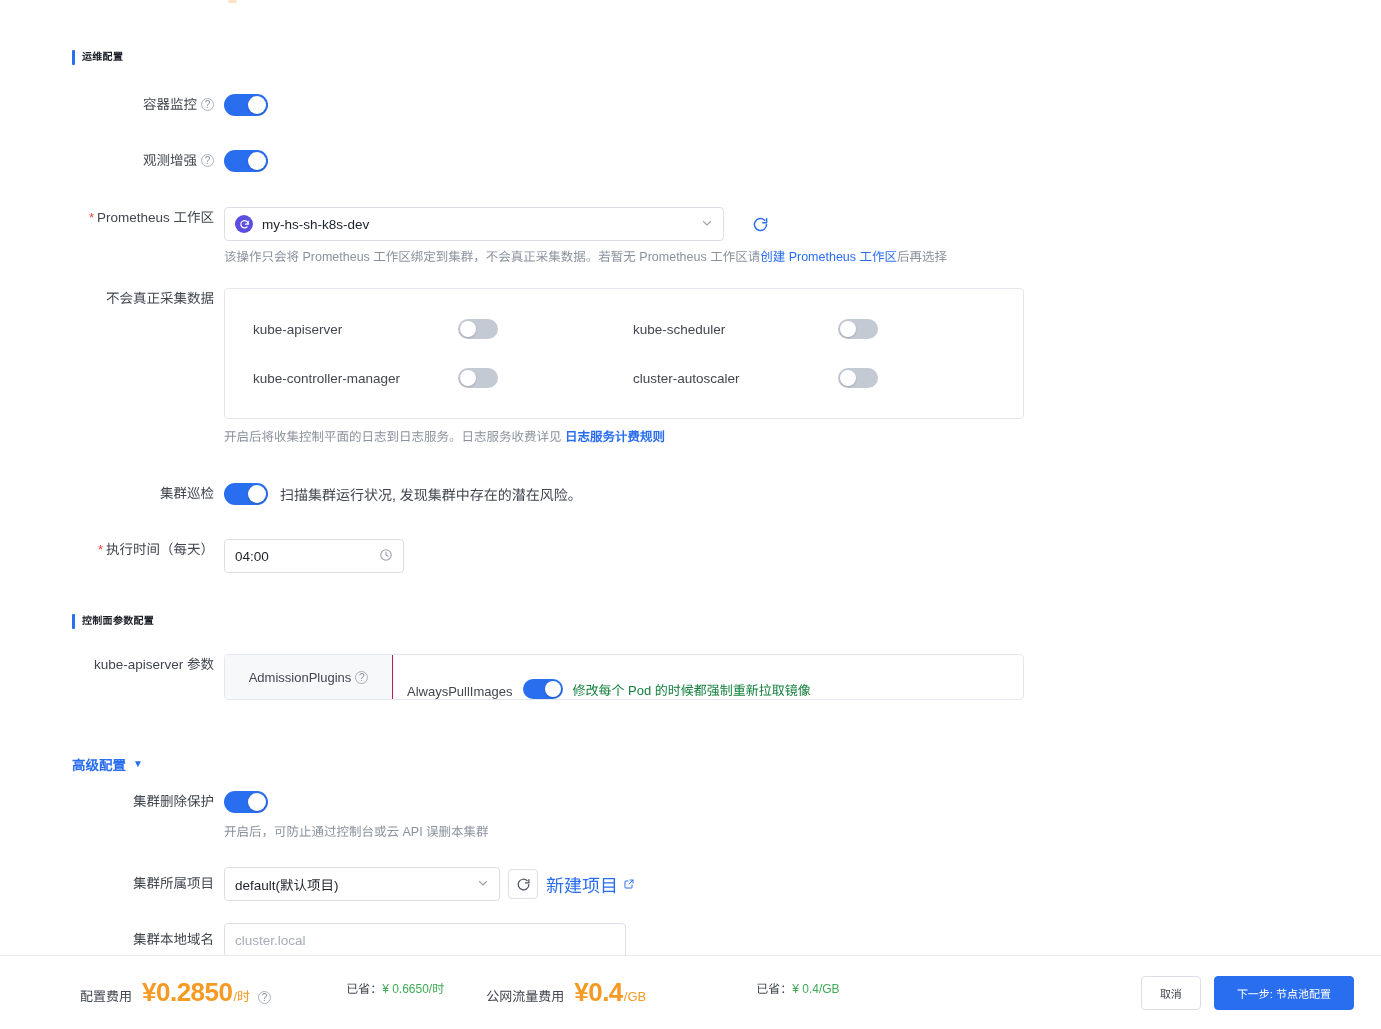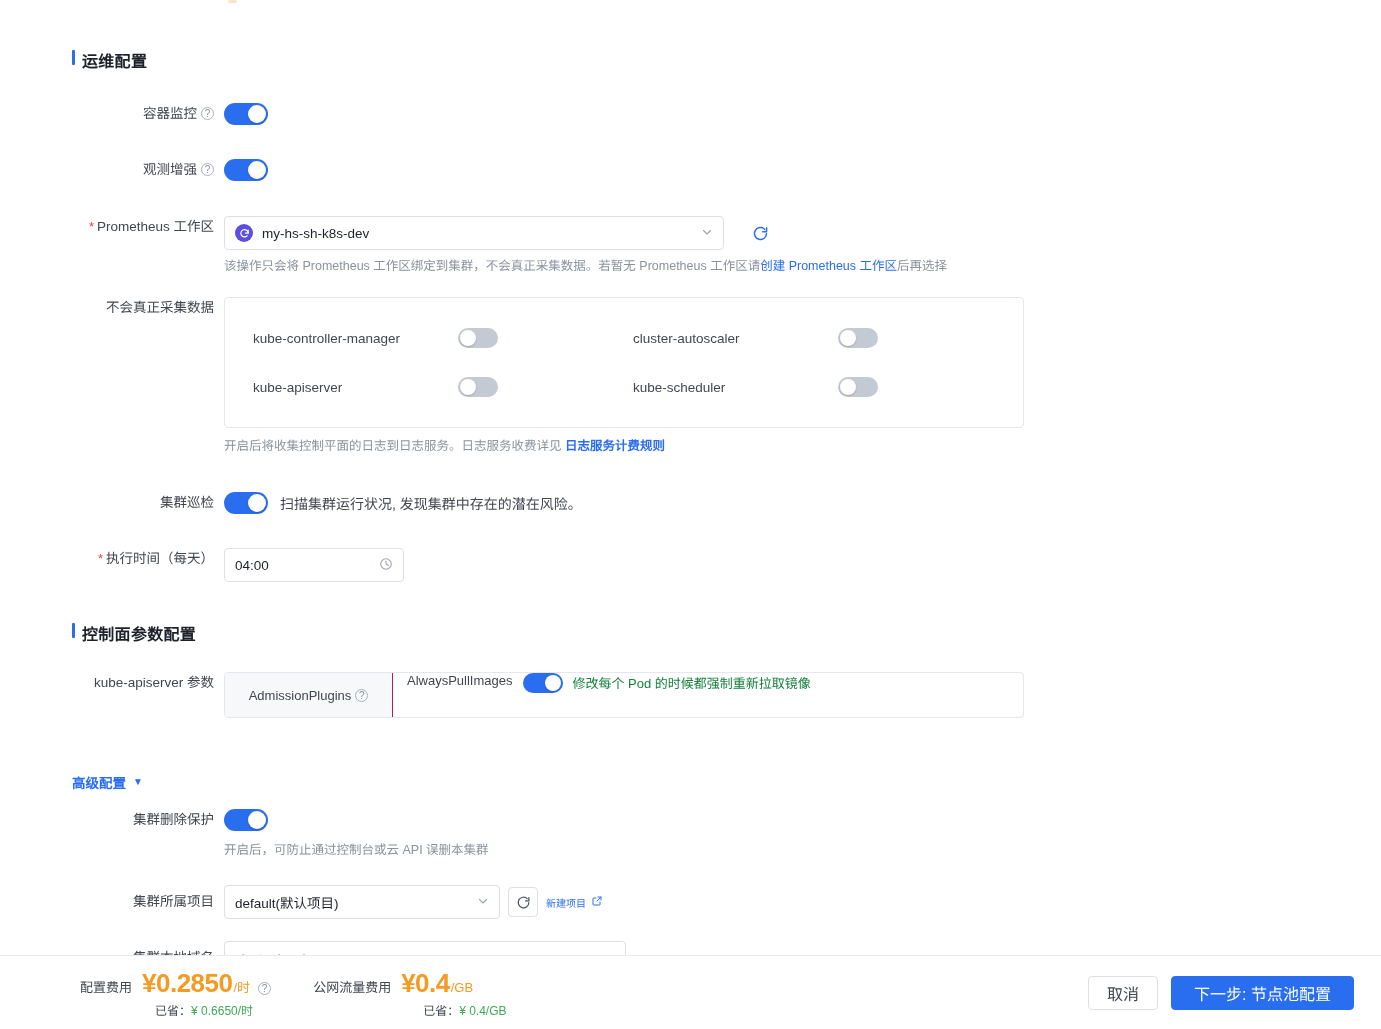--- a/index.html
+++ b/index.html
@@ -40,21 +40,21 @@
     position: absolute;
     top: 3px; left: 0; right: 0; bottom: 74px;
     overflow: hidden;
   }
 
   .section-head {
     display: flex; align-items: center;
     margin: 0 0 0 72px;
     padding-left: 10px;
     position: relative;
-    font-size: 16px; font-weight: bold; color: #1d2129;
+    font-size: 10px; font-weight: bold; color: #1d2129;
     letter-spacing: .3px;
   }
   .section-head::before {
     content: "";
     position: absolute; left: 0; top: 2px;
     width: 3px; height: 15px; background: #2a6ef0; border-radius: 1px;
   }
 
   .row {
     display: flex;
@@ -177,21 +177,21 @@
   .paramkey {
     width: 168px;
     flex: 0 0 168px;
     background: #f7f8fa;
     border-right: 1px solid #be185d;
     display: flex; align-items: center; justify-content: center;
     font-size: 13px; color: #41464f;
   }
   .paramval {
     flex: 1 1 auto;
-    display: flex; align-items: flex-start;
+    display: flex; align-items: flex-end;
     padding: 0 14px;
     gap: 10px;
     font-size: 13px; color: #41464f;
   }
   .paramval .desc { color: #15803d; font-size: 13px; }
 
   
   .adv {
     margin-left: 72px;
     display: inline-flex; align-items: center; gap: 7px;
@@ -223,33 +223,33 @@
   .bottom {
     position: absolute;
     left: 0; right: 0; bottom: 0;
     height: 74px;
     border-top: 1px solid #e8eaee;
     background: #fff;
     display: flex;
     align-items: center;
   }
   .price-group { display: flex; align-items: flex-start; }
-  .price-blk { display: flex; flex-direction: column; }
+  .price-blk { display: flex; flex-direction: row; }
   .price-line { display: flex; align-items: baseline; }
   .price-cap { font-size: 13px; color: #41464f; margin-right: 10px; }
   .price-amt { font-size: 26px; font-weight: bold; color: #f59a23; letter-spacing: -.5px; }
   .price-unit { font-size: 13px; color: #f59a23; margin-left: 1px; }
   .save { font-size: 12px; color: #41464f; margin-top: 2px; }
   .save .g { color: #3faa56; }
 
   .btn {
     height: 34px;
     border-radius: 4px;
     display: inline-flex; align-items: center; justify-content: center;
-    font-size: 16px;
+    font-size: 11px;
     cursor: pointer;
     padding: 0 18px;
   }
   .btn-ghost { background: #fff; border: 1px solid #dcdfe6; color: #41464f; }
   .btn-primary { background: #2a6ef0; border: 1px solid #2a6ef0; color: #ffffff; padding: 0 22px; }
 </style>
 </head>
 <body>
 
 <div class="page">
@@ -322,35 +322,35 @@
 
     
     <div class="row" style="margin-top:22px">
       <div class="row-label">
         <span>不会真正采集数据</span>
       </div>
       <div class="row-ctl">
         <div class="logbox">
           <div class="logrow">
             <div class="logcell" style="width:380px">
+              <span class="nm" style="width:205px">kube-apiserver</span>
+              <span class="sw sm"></span>
+            </div>
+            <div class="logcell">
+              <span class="nm" style="width:205px">kube-scheduler</span>
+              <span class="sw sm"></span>
+            </div>
+          </div>
+          <div class="logrow">
+            <div class="logcell" style="width:380px">
               <span class="nm" style="width:205px">kube-controller-manager</span>
               <span class="sw sm"></span>
             </div>
             <div class="logcell">
               <span class="nm" style="width:205px">cluster-autoscaler</span>
-              <span class="sw sm"></span>
-            </div>
-          </div>
-          <div class="logrow">
-            <div class="logcell" style="width:380px">
-              <span class="nm" style="width:205px">kube-apiserver</span>
-              <span class="sw sm"></span>
-            </div>
-            <div class="logcell">
-              <span class="nm" style="width:205px">kube-scheduler</span>
               <span class="sw sm"></span>
             </div>
           </div>
         </div>
         <div class="hint" style="margin-top:9px">
           <span>开启后将收集控制平面的日志到日志服务。日志服务收费详见 </span><a class="lnk bold">日志服务计费规则</a>
         </div>
       </div>
     </div>
 
@@ -437,21 +437,21 @@
                 <polyline points="5 9 12 16 19 9"></polyline>
               </svg>
           </span>
         </div>
         <span class="iconbtn">
           <svg width="15" height="15" viewBox="0 0 24 24" fill="none" stroke="#4b5563" stroke-width="2" stroke-linecap="round" stroke-linejoin="round">
             <path d="M20.5 12a8.5 8.5 0 1 1-2.6-6.1"></path>
               <polyline points="20.6 4 20.6 9.4 15.2 9.4"></polyline>
           </svg>
         </span>
-        <a class="lnk" style="display:inline-flex;align-items:center;gap:5px;font-size:10px">
+        <a class="lnk" style="display:inline-flex;align-items:center;gap:5px;font-size:18px">
           <span>新建项目</span>
           <span>
             <svg width="12" height="12" viewBox="0 0 24 24" fill="none" stroke="#2a6ef0" stroke-width="2" stroke-linecap="round" stroke-linejoin="round">
                 <path d="M14 4h6v6"></path>
                 <path d="M20 4l-8 8"></path>
                 <path d="M18 14v5a1 1 0 0 1-1 1H5a1 1 0 0 1-1-1V7a1 1 0 0 1 1-1h5"></path>
               </svg>
           </span>
         </a>
       </div>

